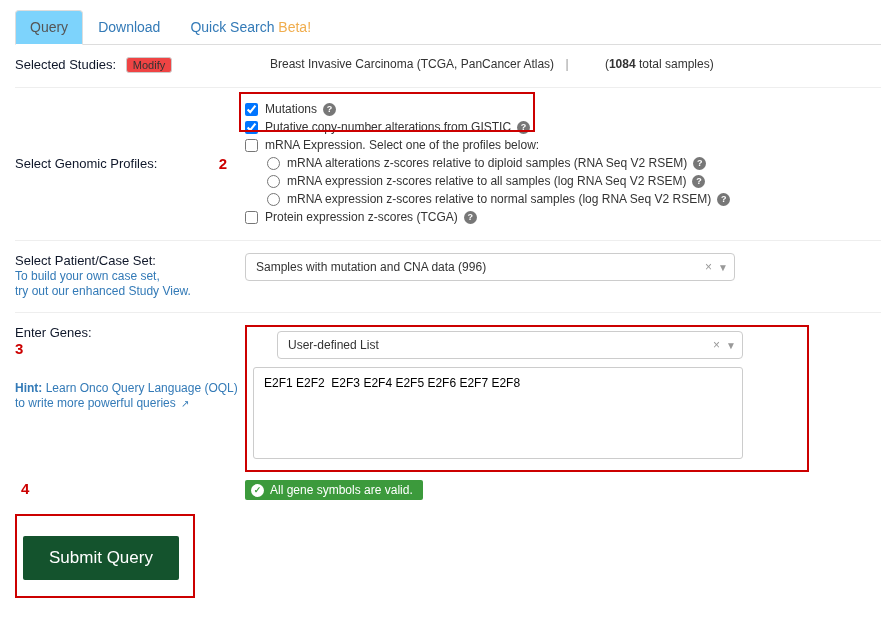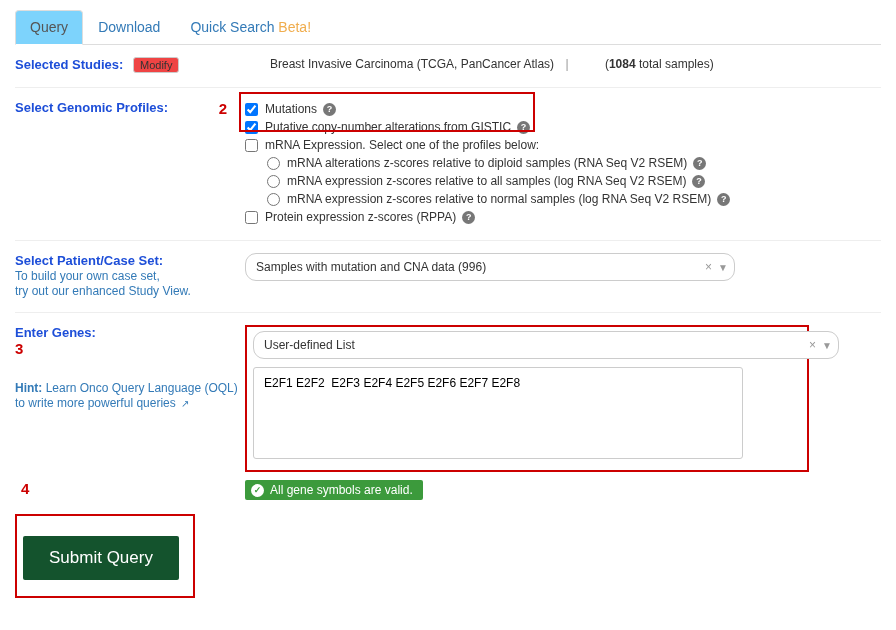--- a/index.html
+++ b/index.html
@@ -19,21 +19,21 @@
   .tab.active {
     color: #555;
     border-color: #ddd #ddd #fff #ddd;
     background: #7dd3fc;
     margin-bottom: -1px;
   }
   .beta { color: #f0ad4e; font-weight: 500; }
   .section { border-bottom: 1px solid #eee; padding: 12px 0 14px 0; }
   .row { display: flex; }
   .left-col { width: 230px; flex-shrink: 0; }
-  .label { font-weight: 700; color: #1d4ed8; font-size: 13px; }
+  .label { font-weight: 400; color: #0f172a; font-size: 13px; }
   .btn-small {
     border: 1px solid #ccc;
     background: #ef4444;
     border-radius: 3px;
     padding: 1px 6px;
     font-size: 11px;
     cursor: pointer;
     margin-left: 6px;
     color: #333;
   }
@@ -54,21 +54,21 @@
     margin-left: 6px;
     font-weight: bold;
     cursor: help;
   }
   .indent { margin-left: 22px; }
   .red-box { border: 2px solid #c00; }
   .annotation { color: #c00; font-weight: bold; font-size: 15px; }
   .select-like {
     width: 490px; height: 28px;
     border: 1px solid #ccc;
-    border-radius: 11px;
+    border-radius: 4px;
     display: flex; align-items: center;
     padding: 0 44px 0 10px;
     font-size: 12px;
     position: relative;
     background: #fff;
   }
   .select-like .controls {
     position: absolute; right: 6px; top: 50%; transform: translateY(-50%);
     display: flex; align-items: center; gap: 6px;
     color: #999;
@@ -142,21 +142,21 @@
         <span class="study-text">Breast Invasive Carcinoma (TCGA, PanCancer Atlas)</span>
         <span class="sep">|</span>
         <span class="study-text">(<b>1084</b><span> total samples</span>)</span>
       </div>
     </div>
   </div>
 
   
   <div class="section">
     <div class="row">
-      <div class="left-col" style="display:flex; justify-content:space-between; align-items:flex-start;">
+      <div class="left-col" style="display:flex; justify-content:space-between; align-items:center;">
         <span class="label">Select Genomic Profiles:</span>
         <span class="annotation" style="margin-right:18px;">2</span>
       </div>
       <div class="right-col profiles-main">
         <div class="red-box profiles-box"></div>
         <div class="checkbox-row">
           <input type="checkbox" checked="" style="">
           <span>Mutations</span>
           <span class="help-icon">?</span>
         </div>
@@ -181,21 +181,21 @@
             <span class="help-icon">?</span>
           </div>
           <div class="radio-row">
             <input type="radio" name="mrna" style="">
             <span>mRNA expression z-scores relative to normal samples (log RNA Seq V2 RSEM)</span>
             <span class="help-icon">?</span>
           </div>
         </div>
         <div class="checkbox-row">
           <input type="checkbox" style="">
-          <span>Protein expression z-scores (RPPA)</span>
+          <span>Protein expression z-scores (TCGA)</span>
           <span class="help-icon">?</span>
         </div>
       </div>
     </div>
   </div>
 
   
   <div class="section">
     <div class="row">
       <div class="left-col">
@@ -232,21 +232,21 @@
           <a class="link">
             <span>to write more powerful queries</span>
             <span class="ext-icon">↗</span>
           </a>
         </div>
         <div style="height:70px;"></div>
         <div class="annotation" style="margin-left:6px;">4</div>
       </div>
       <div class="right-col">
         <div class="red-box" style="width:564px; padding:4px 6px 8px 6px;">
-          <div class="select-like" style="width:586px;">
+          <div class="select-like" style="width:466px;margin-left:24px;">
             <span>User-defined List</span>
             <div class="controls">
               <span class="x">×</span>
               <span class="arrow">▼</span>
             </div>
           </div>
           <div style="height:8px;"></div>
           <textarea class="gene-textarea" style="">E2F1 E2F2  E2F3 E2F4 E2F5 E2F6 E2F7 E2F8</textarea>
         </div>
         <div class="validate-badge">

